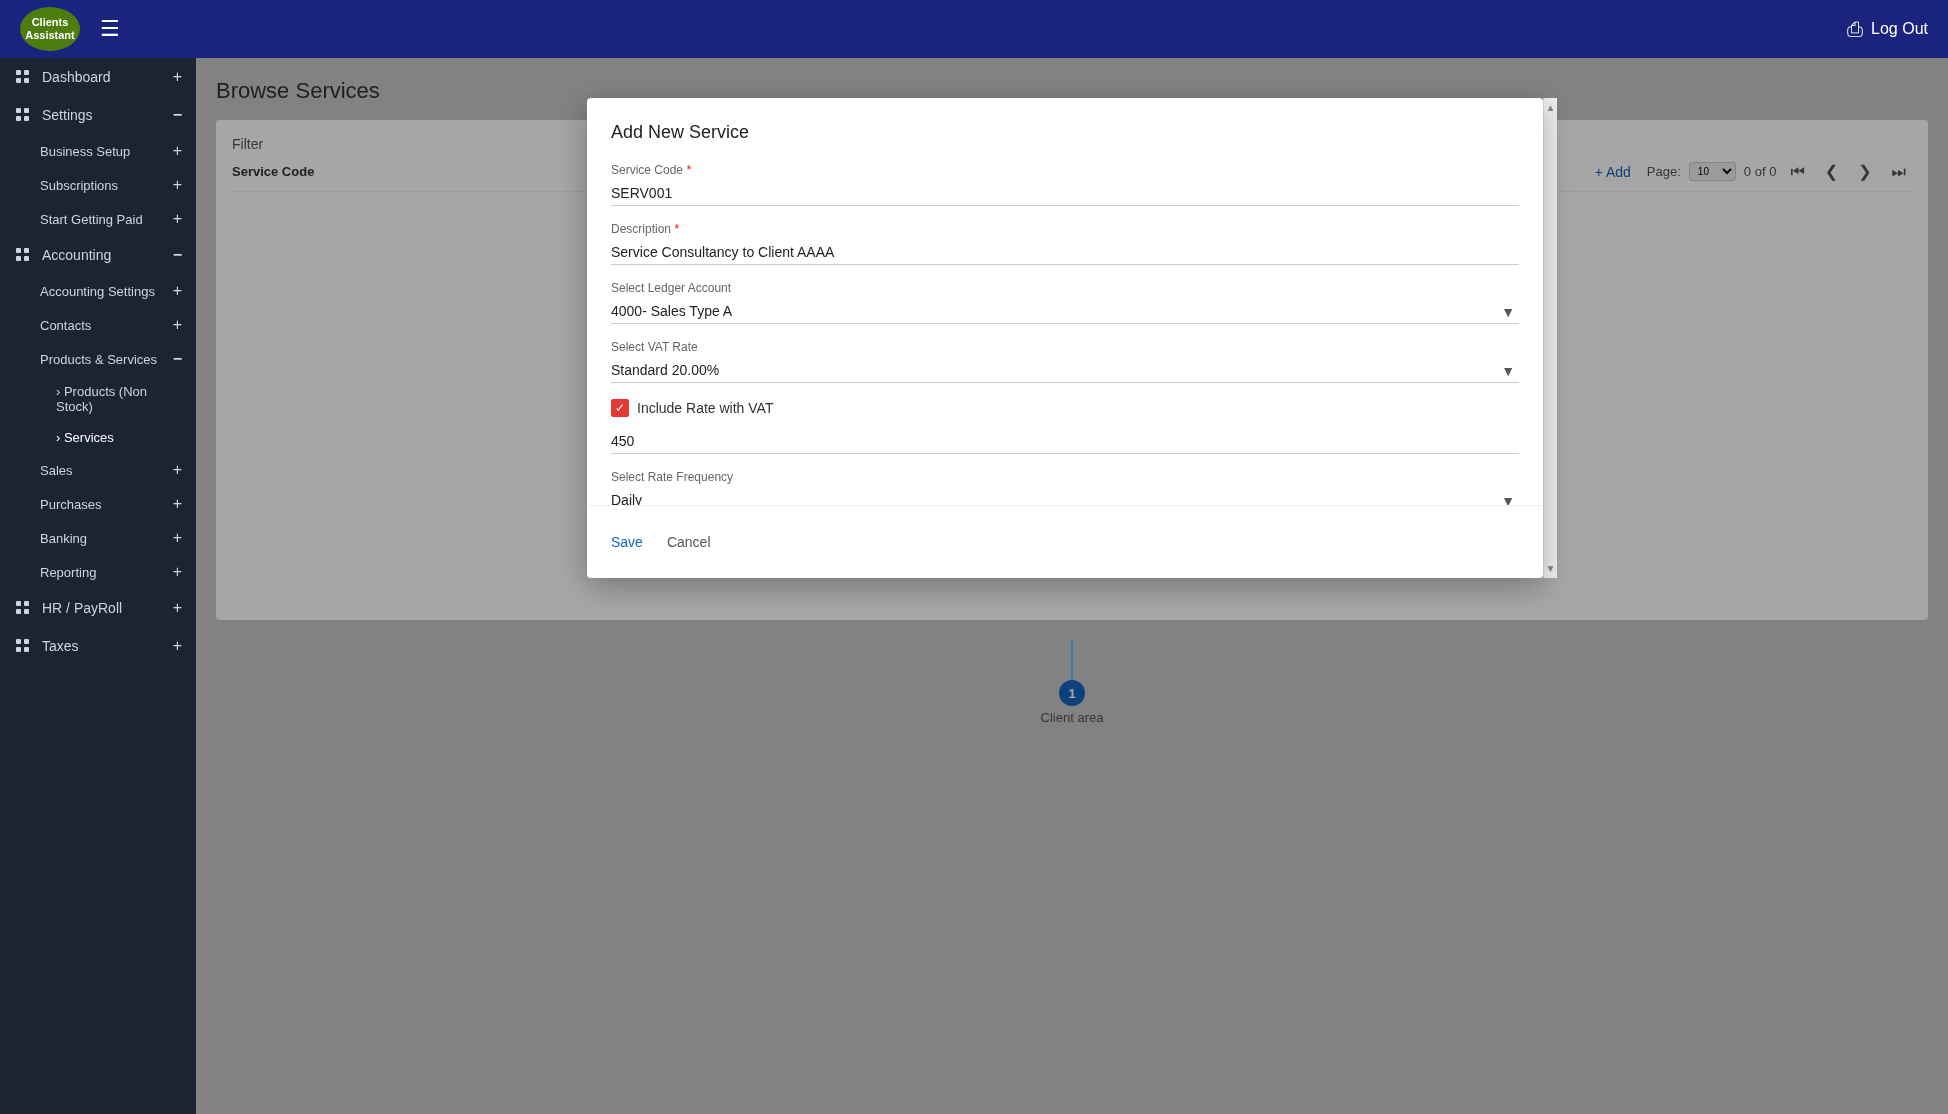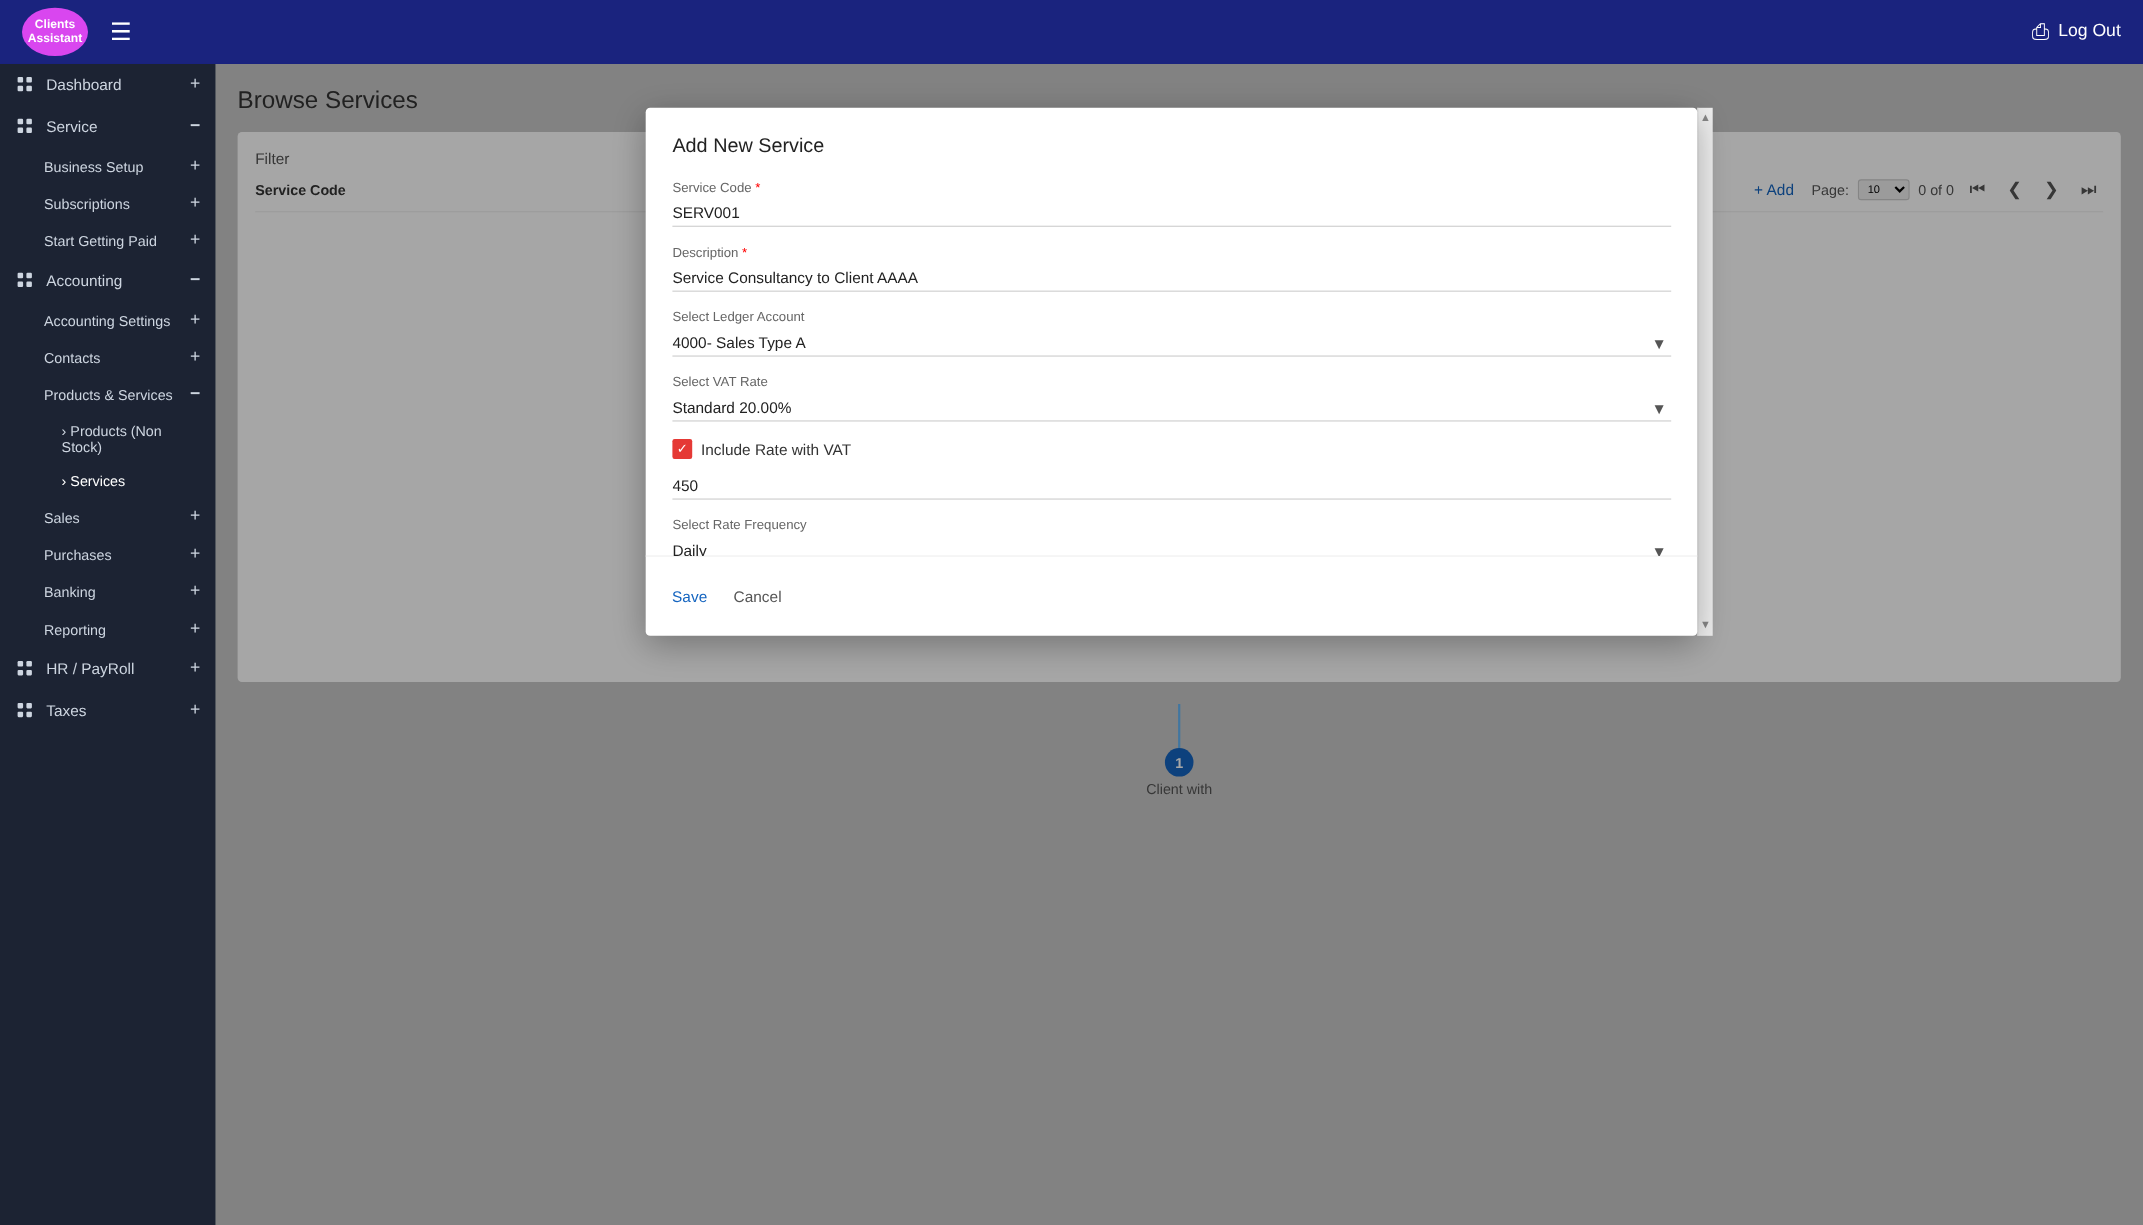--- a/index.html
+++ b/index.html
@@ -12,21 +12,21 @@
       display: flex;
       align-items: center;
       justify-content: space-between;
       padding: 0 20px;
       position: fixed;
       top: 0; left: 0; right: 0;
       z-index: 100;
     }
     .top-nav-left { display: flex; align-items: center; gap: 16px; }
     .brand-logo {
-      background: #d946ef;
+      background: #4d7c0f;
       border-radius: 50%;
       width: 60px; height: 44px;
       display: flex; align-items: center; justify-content: center;
       color: white; font-size: 11px; font-weight: bold; text-align: center;
       line-height: 1.2;
     }
     .hamburger-btn {
       color: white; background: none; border: none; cursor: pointer;
       font-size: 22px; padding: 4px;
     }
@@ -234,21 +234,21 @@
     <div class="sidebar-item">
       <div class="sidebar-item-left">
         <div class="sidebar-icon">
           <div class="grid-icon">
               <div class="grid-dot"></div>
               <div class="grid-dot"></div>
               <div class="grid-dot"></div>
               <div class="grid-dot"></div>
             </div>
         </div>
-        <span>Service</span>
+        <span>Settings</span>
       </div>
       <span class="minus-icon">−</span>
     </div>
     <div class="sidebar-sub">
       <div class="sidebar-sub-item">
         <span>Business Setup</span>
         <span class="plus-icon">+</span>
       </div>
       <div class="sidebar-sub-item">
         <span>Subscriptions</span>
@@ -367,21 +367,21 @@
             <button class="page-nav-btn">❯</button>
             <button class="page-nav-btn">⏭</button>
           </div>
         </div>
       </div>
     </div>
 
     <div class="client-area-indicator">
       <div class="client-area-line"></div>
       <div class="client-area-badge">1</div>
-      <span class="client-area-label">Client with</span>
+      <span class="client-area-label">Client area</span>
     </div>
   </main>
 </div>
 
 <div class="overlay">
   <div class="modal-wrapper">
     <div class="modal">
       <div class="modal-scroll-area">
         <h2 class="modal-title">Add New Service</h2>
 

